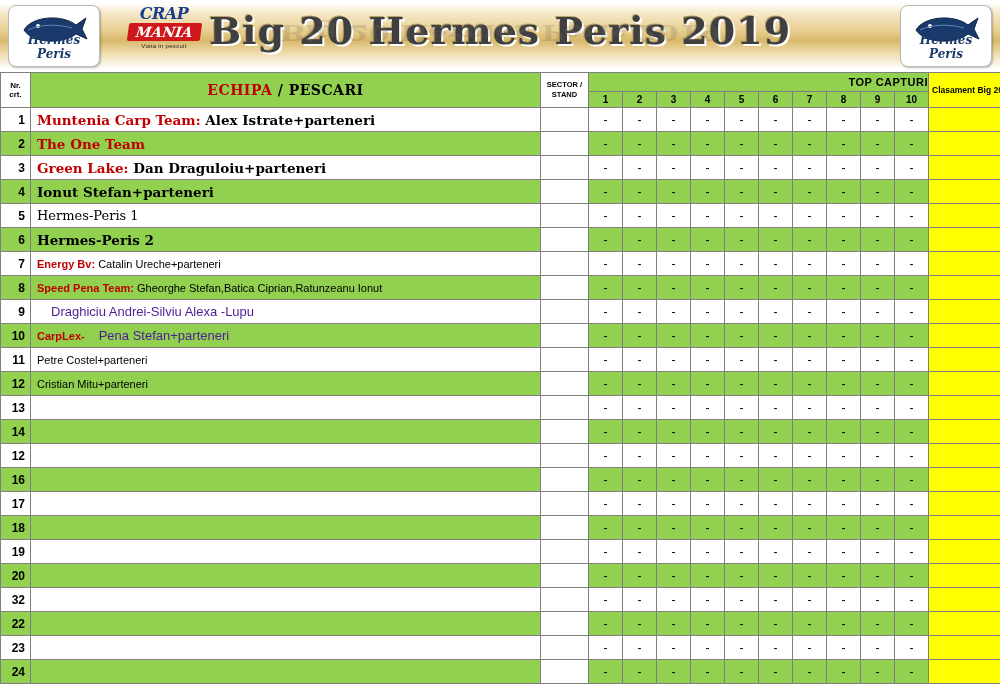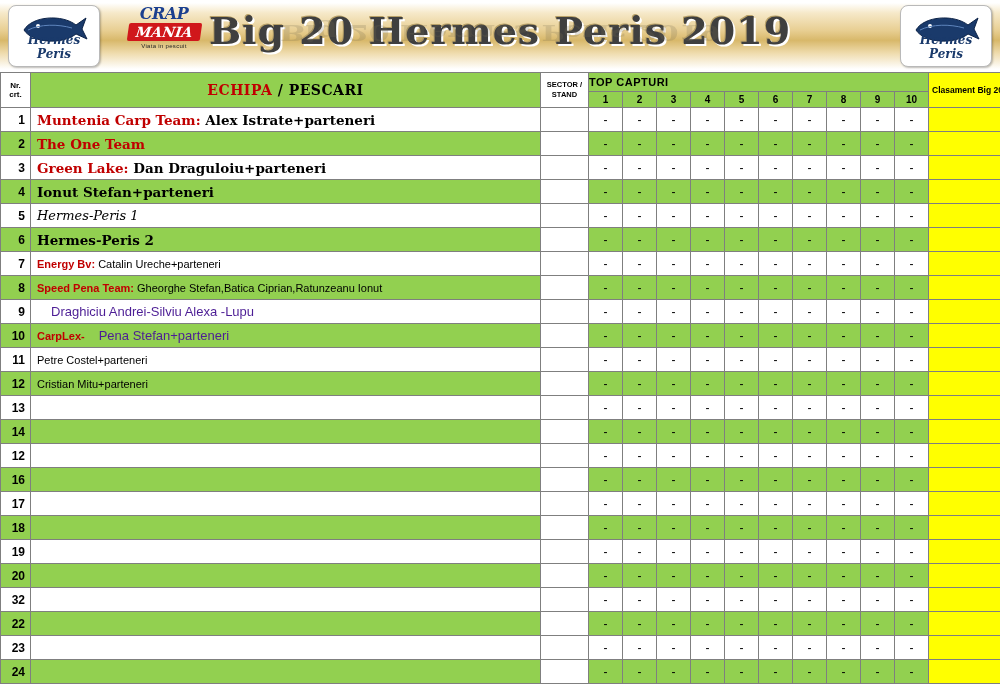--- a/index.html
+++ b/index.html
@@ -165,21 +165,21 @@
     font-weight: bold;
     text-align: center;
     background: #ffffff;
     line-height: 10px;
     padding: 2px 1px;
   }
   .hdr-top {
     font-size: 11px;
     font-weight: bold;
     background: #92d050;
-    text-align: left;
+    text-align: right;
     letter-spacing: 0.5px;
     padding: 3px 0;
   }
   .hdr-topnum {
     font-size: 10px;
     font-weight: bold;
     background: #92d050;
     text-align: center;
     padding: 2px 0;
   }
@@ -215,21 +215,21 @@
     color: #000;
   }
   td.cell-final { background: #ffff00 !important; }
 
   
   .t-serif-red    { font-family: "DejaVu Serif", serif; font-size: 13.5px; font-weight: bold; color: #c00000; }
   .t-serif-blk    { font-family: "DejaVu Serif", serif; font-size: 13.5px; font-weight: bold; color: #000000; }
   .t-sans-sm-red  { font-family: "Liberation Sans", sans-serif; font-size: 11px; font-weight: bold; color: #c00000; }
   .t-sans-sm-blk  { font-family: "Liberation Sans", sans-serif; font-size: 11px; color: #000000; }
   .t-sans-md-blk  { font-family: "Liberation Sans", sans-serif; font-size: 13px; color: #4c1d95; margin-left: 14px; }
-  .t-serif-md-blk { font-family: "DejaVu Serif", serif; font-size: 13px; color: #000000; font-style: italic; }
+  .t-serif-md-blk { font-family: "DejaVu Serif", serif; font-size: 13px; color: #000000; }
 </style>
 </head>
 <body>
 
 <div id="page">
 
   <div class="banner">
 
     <div class="banner-title">Big 20 Hermes Peris 2019</div>
     <div class="banner-title-ghost">Big 20 Hermes Peris 2019</div>

